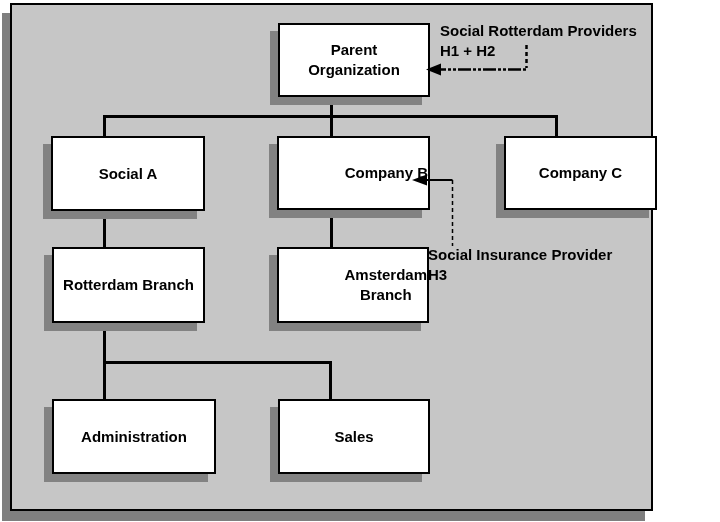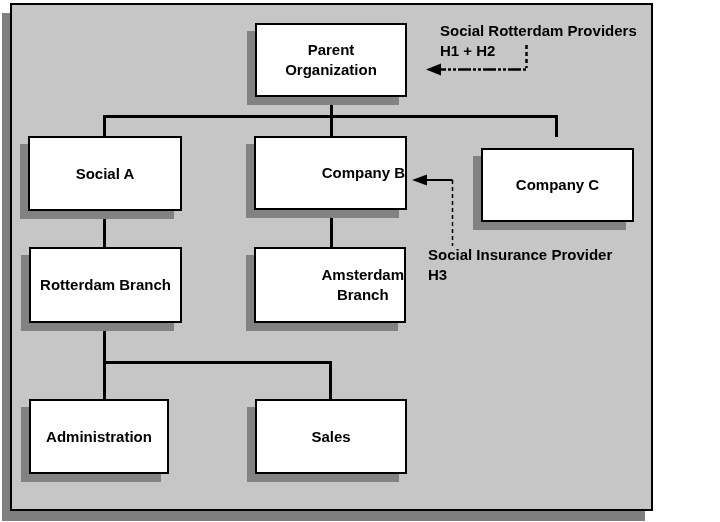--- a/index.html
+++ b/index.html
@@ -8,40 +8,40 @@
     font-family:"Liberation Sans","DejaVu Sans",sans-serif;
   }
   .panel{
     position:absolute;left:10px;top:3px;width:643px;height:508px;
     box-sizing:border-box;background:#c6c6c6;border:2px solid #000;
     box-shadow:-8px 10px 0 #7f7f7f;
   }
   .node{
     position:absolute;box-sizing:border-box;background:#ffffff;border:2px solid #000;
     box-shadow:-8px 8px 0 #828282;
-    display:flex;align-items:center;justify-content:center;
+    display:flex;align-items:center;justify-content:center;margin-left:23px;
   }
   .node-label{
     font-weight:bold;font-size:15px;line-height:20px;color:#000;
     text-align:center;white-space:pre-line;
   }
   .conn{position:absolute;background:#000;}
   .ann-label{
     position:absolute;font-weight:bold;font-size:15px;line-height:20px;color:#000;
     white-space:pre-line;
   }
   .arrow-svg{position:absolute;left:0;top:0;pointer-events:none;}
   
   .n-parent{left:255px;top:23px;width:152px;height:74px;}
   .n-company-a{left:28px;top:136px;width:154px;height:75px;}
   .n-company-b{left:254px;top:136px;width:153px;height:74px;justify-content:flex-end;}
-  .n-company-c{left:481px;top:148px;width:153px;height:74px;}
+  .n-company-c{left:481px;top:136px;width:153px;height:74px;}
   .n-rotterdam{left:29px;top:247px;width:153px;height:76px;}
   .n-amsterdam{left:254px;top:247px;width:152px;height:76px;justify-content:flex-end;}
-  .n-administration{left:29px;top:399px;width:140px;height:75px;}
+  .n-administration{left:29px;top:399px;width:164px;height:75px;}
   .n-sales{left:255px;top:399px;width:152px;height:75px;align-items:center;}
   
   .c-parent-down{left:330px;top:95px;width:3px;height:23px;}
   .c-hline1{left:104px;top:115px;width:454px;height:3px;}
   .c-stub-a{left:103px;top:115px;width:3px;height:22px;}
   .c-stub-b{left:330px;top:115px;width:3px;height:22px;}
   .c-stub-c{left:555px;top:115px;width:3px;height:22px;}
   .c-a-rotterdam{left:103px;top:210px;width:3px;height:38px;}
   .c-b-amsterdam{left:330px;top:209px;width:3px;height:39px;}
   .c-rotterdam-down{left:103px;top:322px;width:3px;height:42px;}

